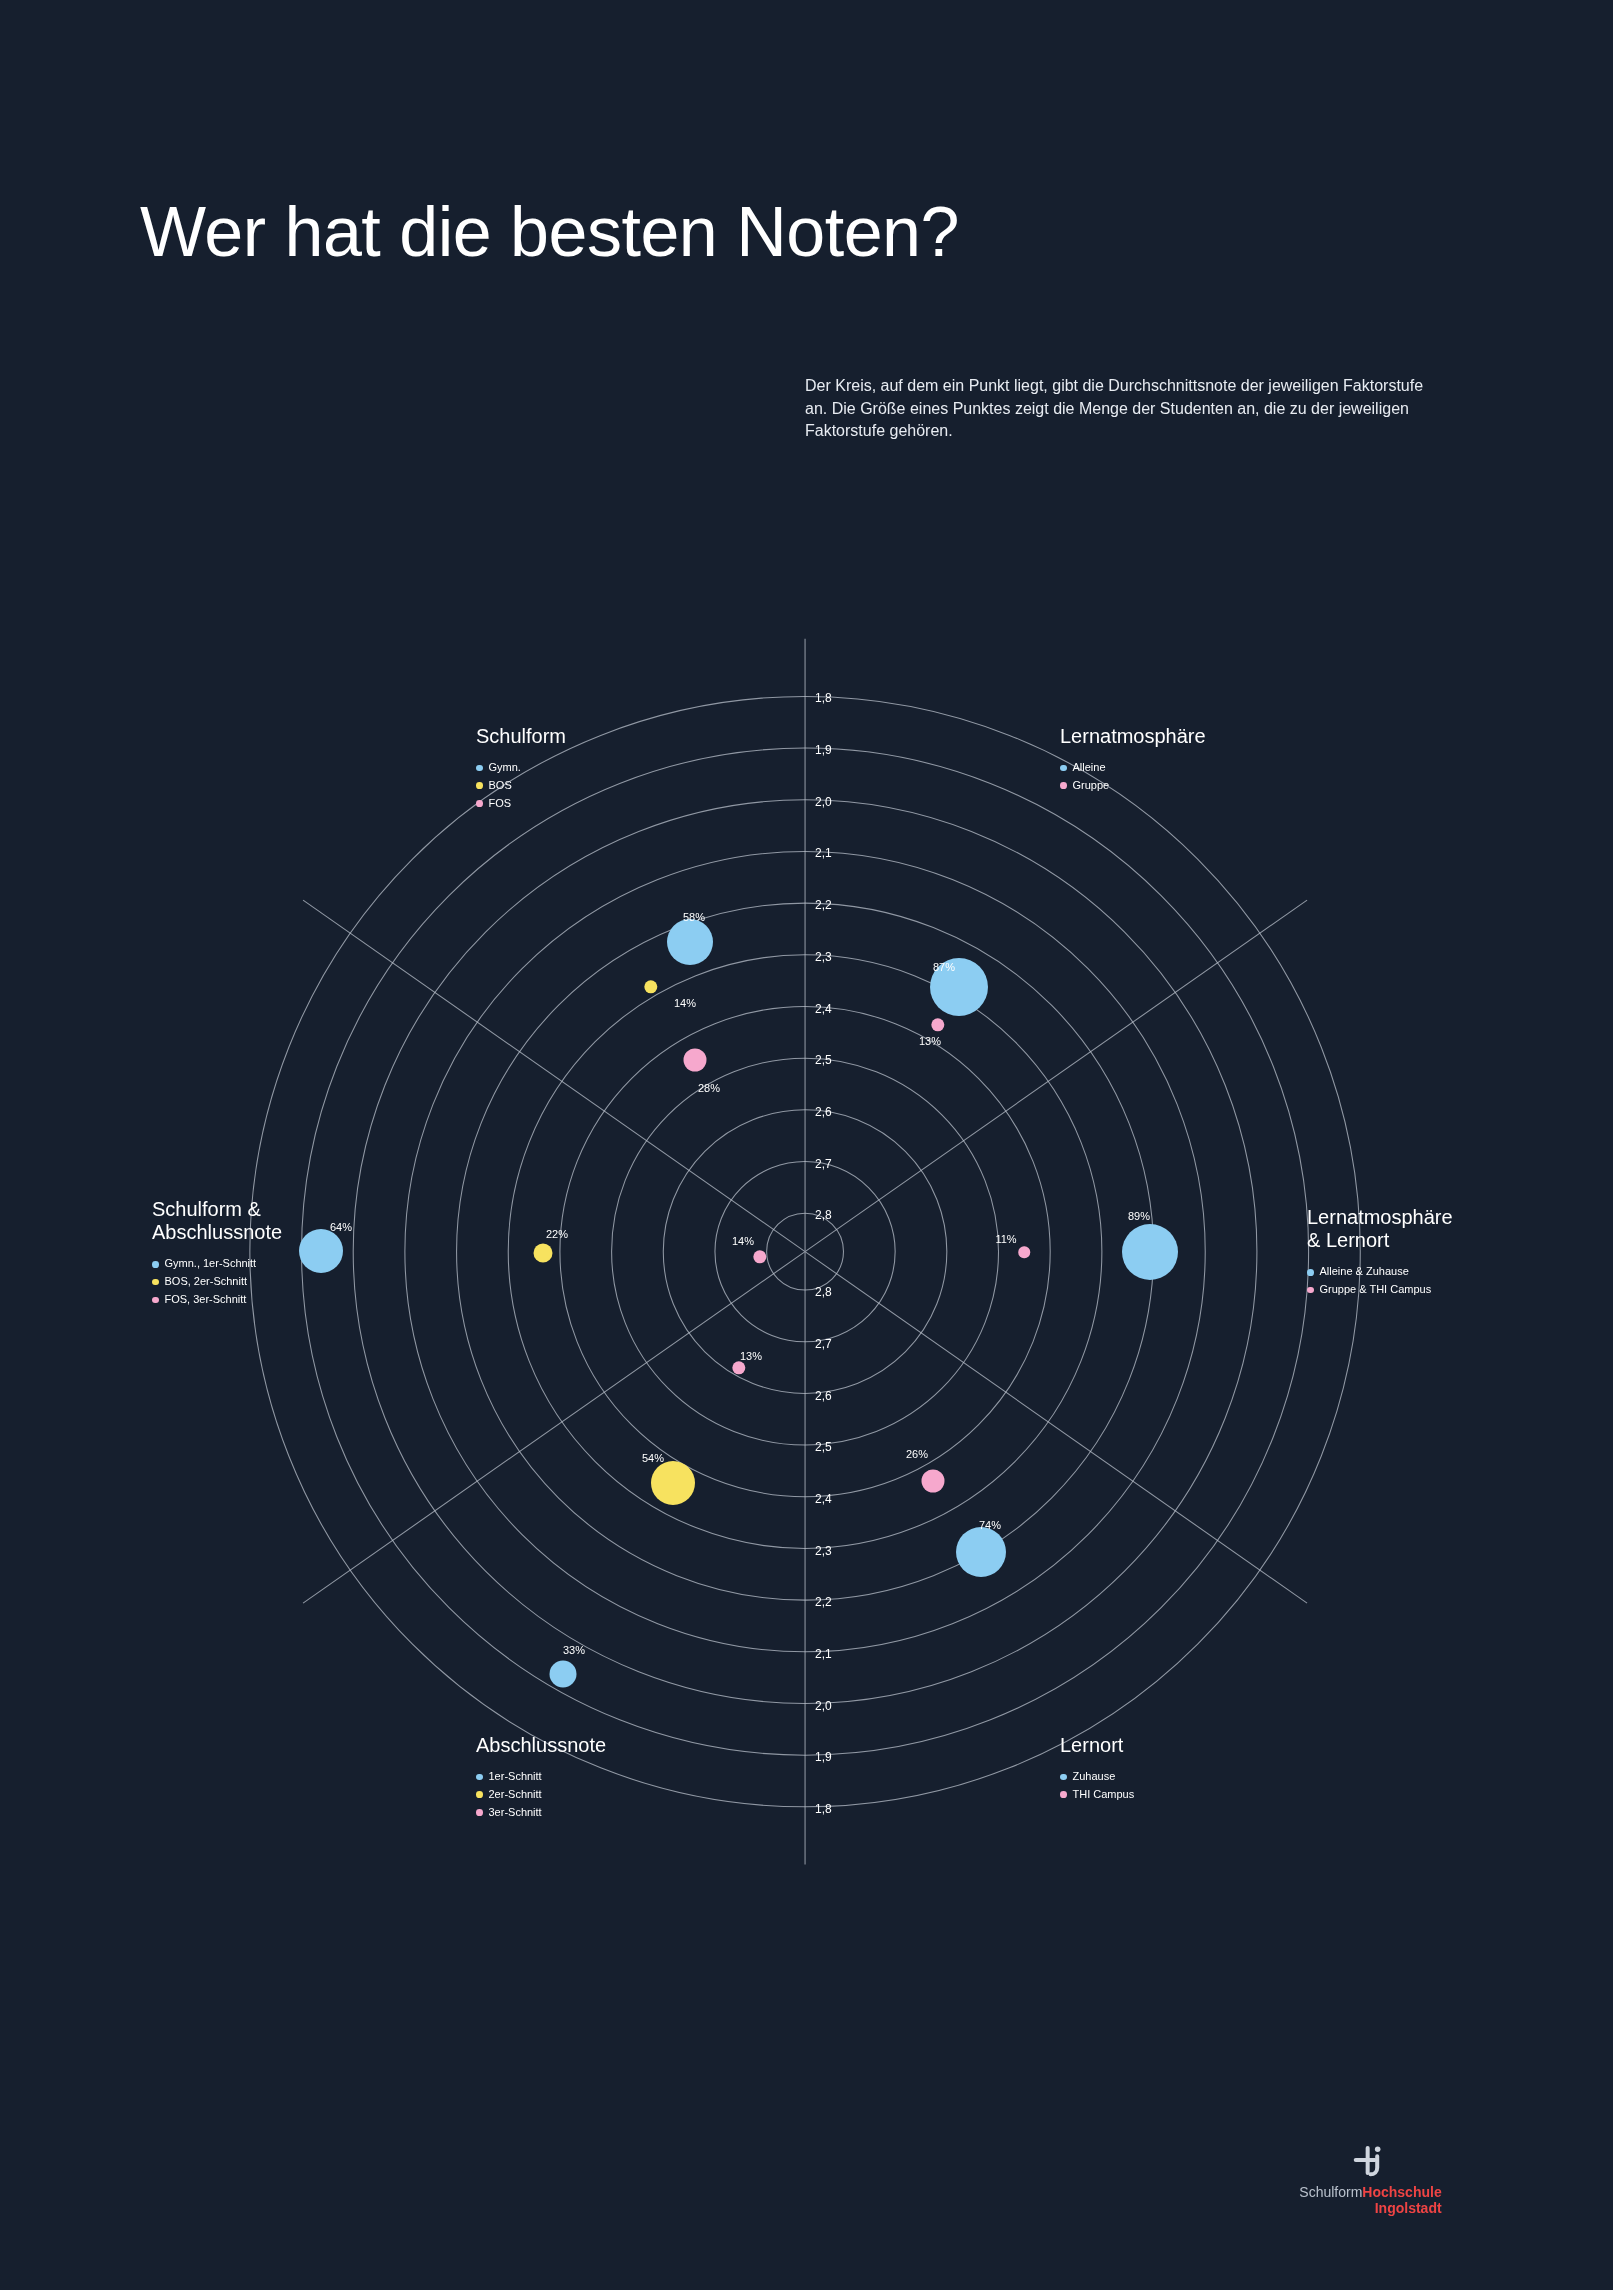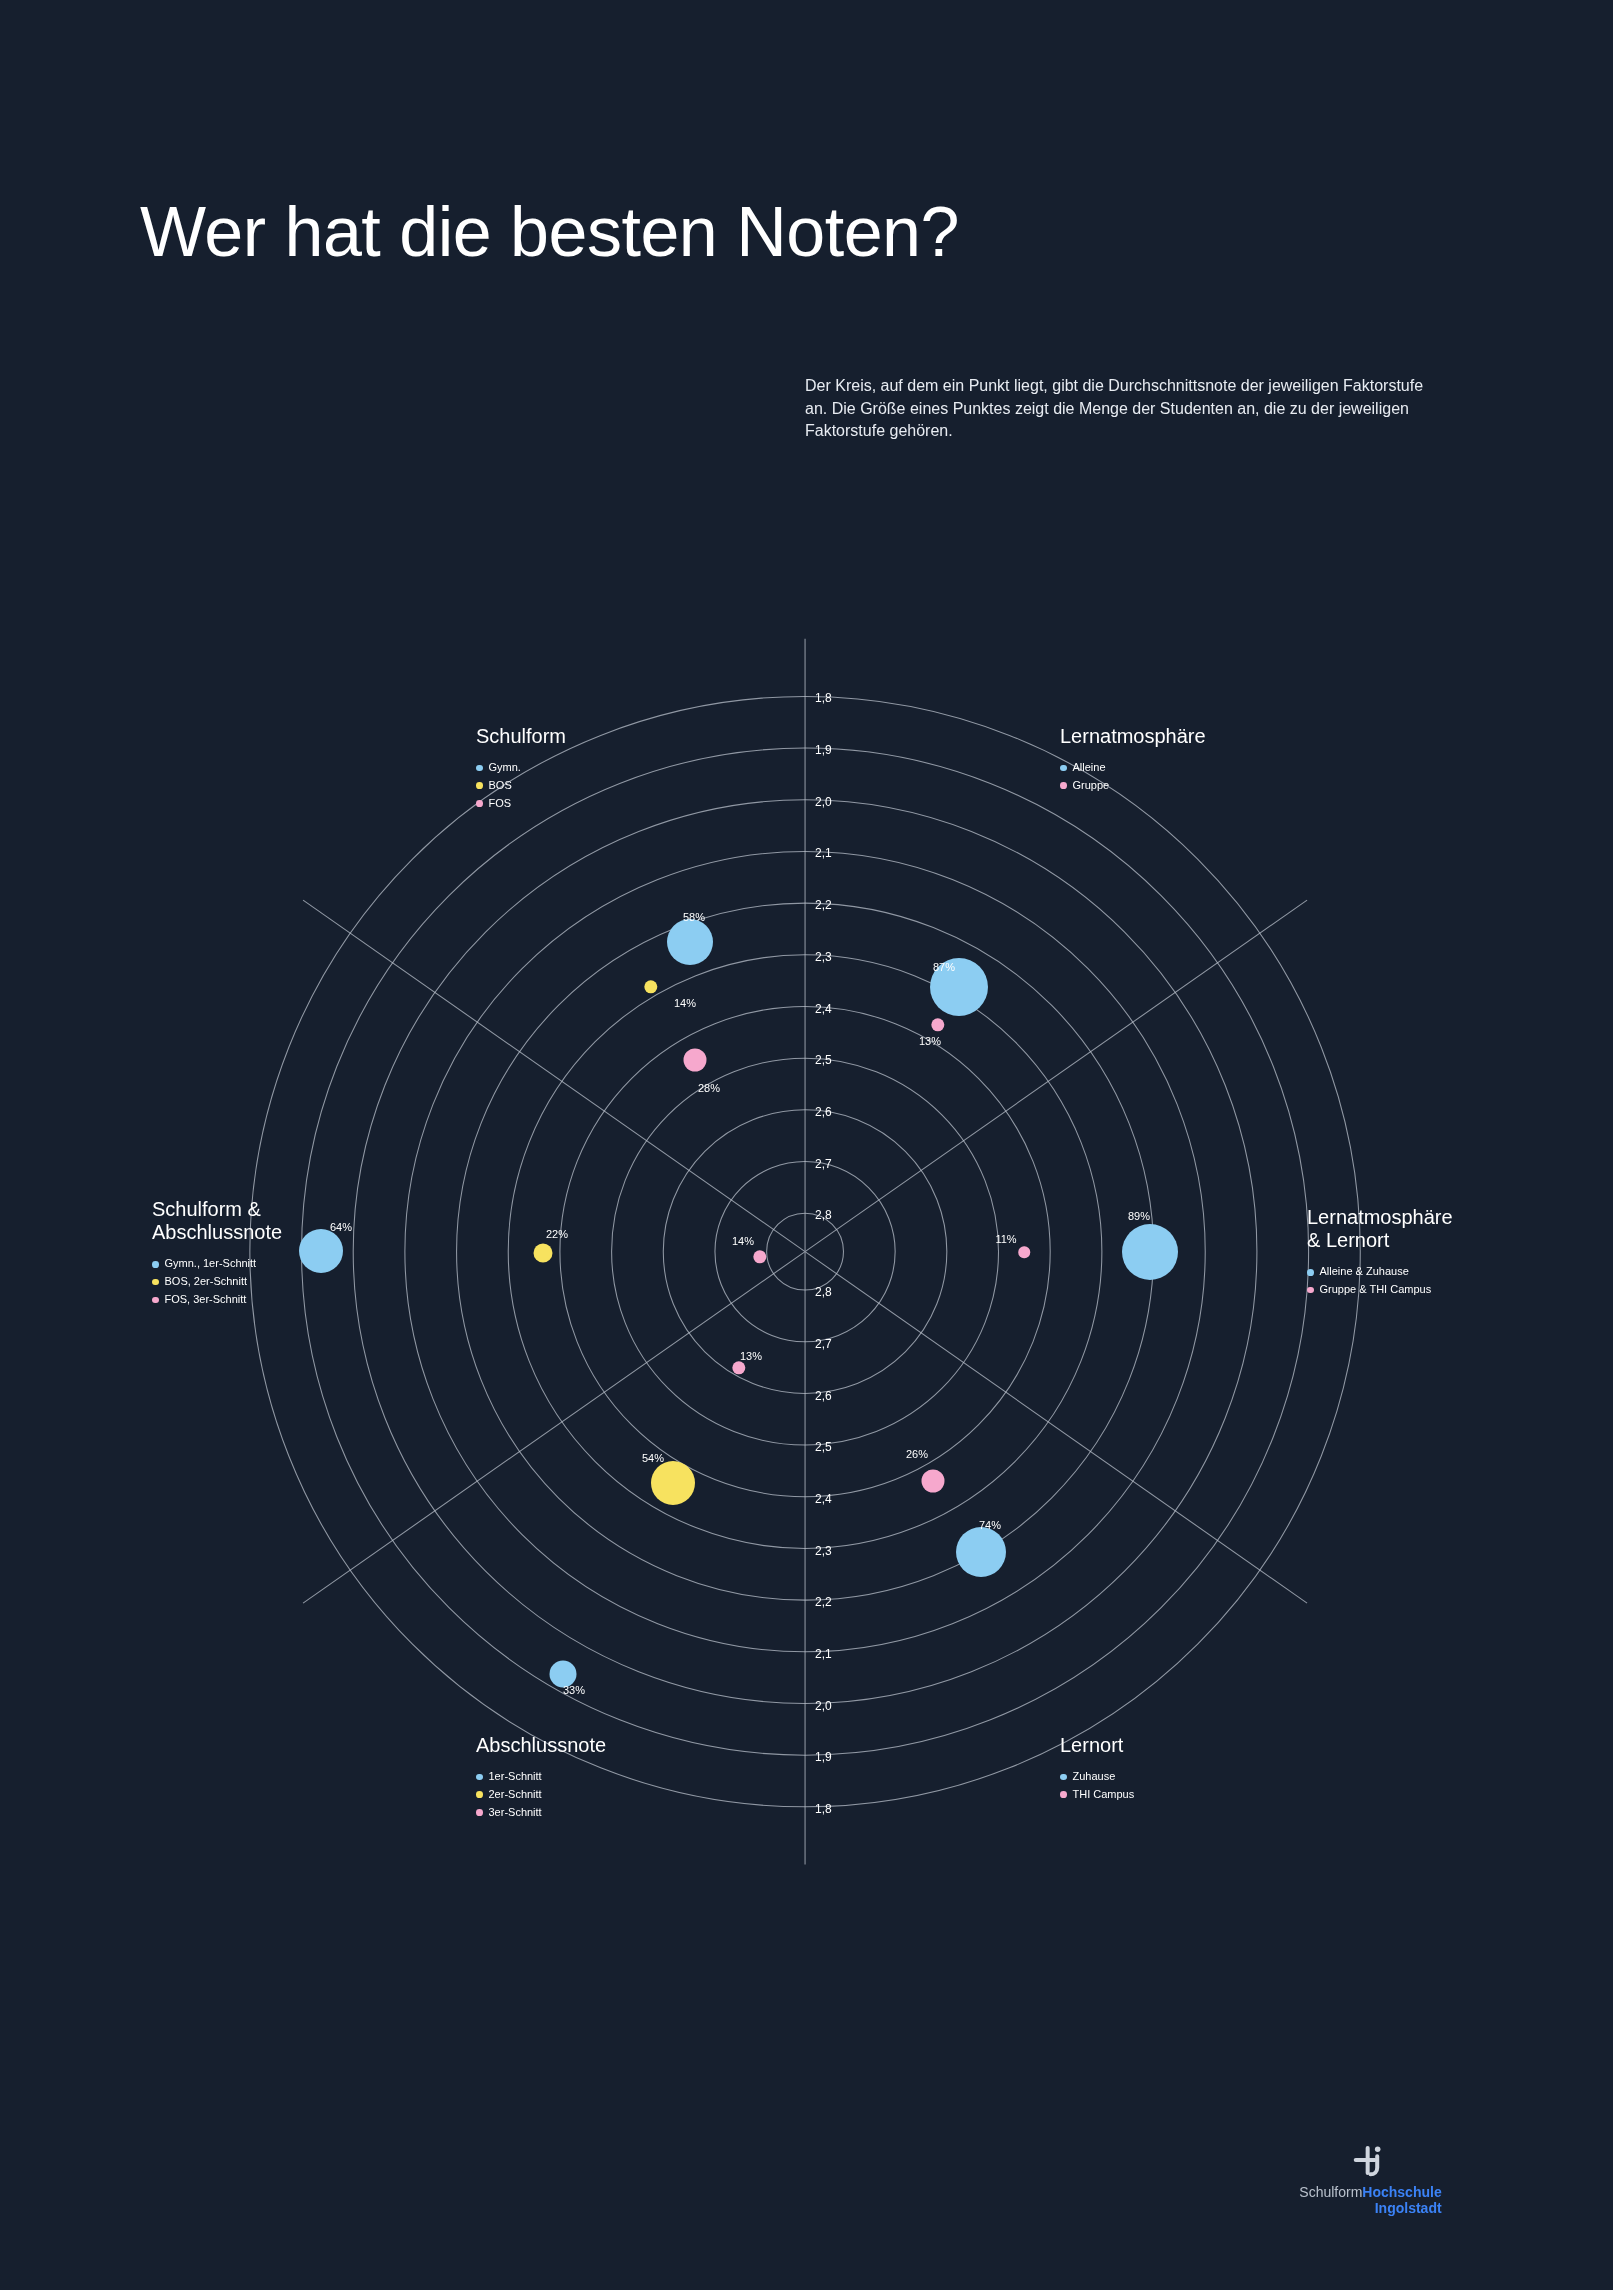--- a/index.html
+++ b/index.html
@@ -136,21 +136,21 @@
   .logo-mark {
     display: block;
     margin: 0 auto 6.7px auto;
   }
   .logo-line {
     font-size: 14px;
     line-height: 1.15;
     color: #b9c1cc;
     white-space: nowrap;
   }
-  .logo-line .bold { font-weight: 700; color: #3b82f6; }
+  .logo-line .bold { font-weight: 700; color: #ef4444; }
   .logo-line .thin { font-weight: 300; }
   .logo-line2 { text-align: right; padding-right: 15.4px; }
 </style>
 </head>
 <body>
 
 <div id="poster">
 
   <div class="title">Wer hat die besten Noten?</div>
   <div class="intro-col intro-right">Der Kreis, auf dem ein Punkt liegt, gibt die Durchschnittsnote der jeweiligen Faktorstufe an. Die Größe eines Punktes zeigt die Menge der Studenten an, die zu der jeweiligen Faktorstufe gehören.</div>
@@ -222,21 +222,21 @@
       <div class="bubble-label" style="left: 743px; top: 1241px;">14%</div>
       <div class="bubble" style="left: 1150px; top: 1252px; width: 56px; height: 56px; background: rgb(140, 205, 242);"></div>
       <div class="bubble-label" style="left: 1139px; top: 1216px;">89%</div>
       <div class="bubble" style="left: 1024px; top: 1252px; width: 11.5px; height: 11.5px; background: rgb(246, 168, 205);"></div>
       <div class="bubble-label" style="left: 1006px; top: 1239px;">11%</div>
       <div class="bubble" style="left: 739px; top: 1368px; width: 13.4px; height: 13.4px; background: rgb(246, 168, 205);"></div>
       <div class="bubble-label" style="left: 751px; top: 1356px;">13%</div>
       <div class="bubble" style="left: 673px; top: 1483px; width: 44px; height: 44px; background: rgb(247, 226, 95);"></div>
       <div class="bubble-label" style="left: 653px; top: 1458px;">54%</div>
       <div class="bubble" style="left: 563px; top: 1674px; width: 27px; height: 27px; background: rgb(140, 205, 242);"></div>
-      <div class="bubble-label" style="left: 574px; top: 1650px; margin-top: 40px;">33%</div>
+      <div class="bubble-label" style="left: 574px; top: 1650px;">33%</div>
       <div class="bubble" style="left: 933px; top: 1481px; width: 23px; height: 23px; background: rgb(246, 168, 205);"></div>
       <div class="bubble-label" style="left: 917px; top: 1454px;">26%</div>
       <div class="bubble" style="left: 981px; top: 1552px; width: 50px; height: 50px; background: rgb(140, 205, 242);"></div>
       <div class="bubble-label" style="left: 990px; top: 1525px;">74%</div>
     </div>
 
   <div class="legend lg-schulform">
     <div class="legend-title">Schulform</div>
     <div class="legend-item">
       <span class="legend-dot" style="background: rgb(140, 205, 242);"></span>

